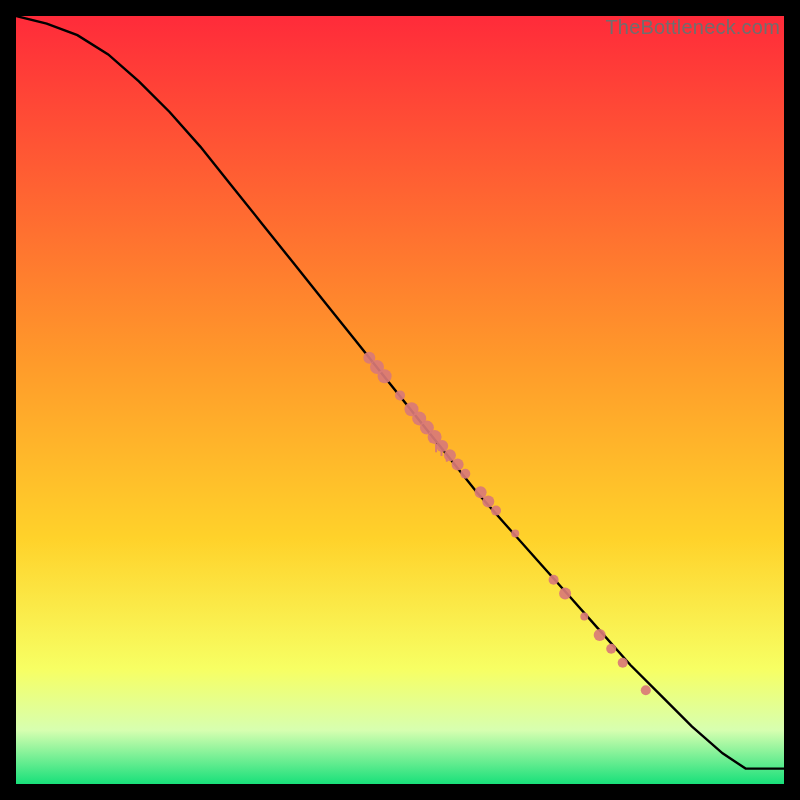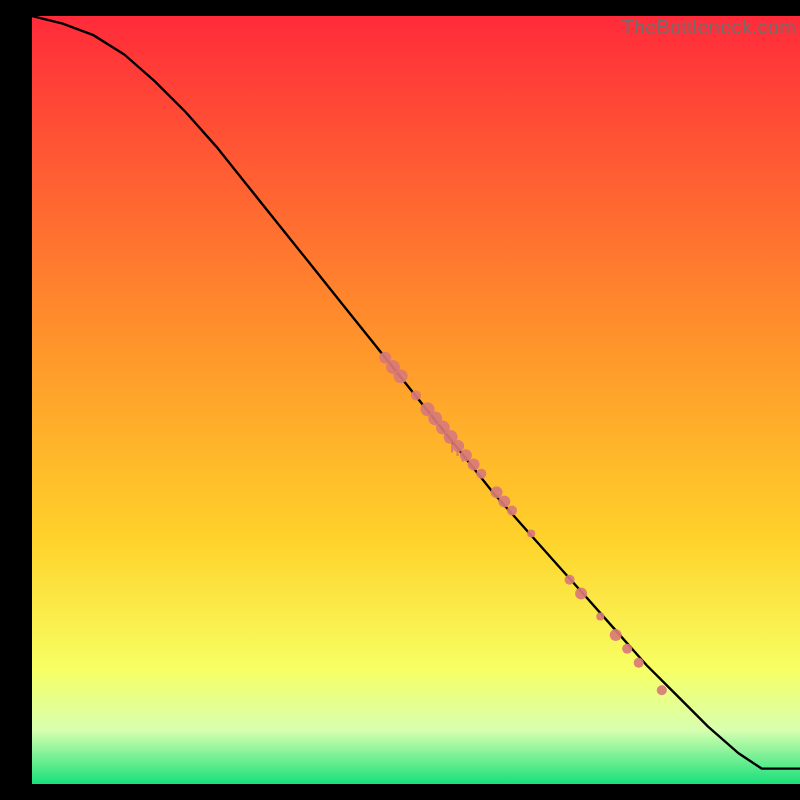--- a/index.html
+++ b/index.html
@@ -6,21 +6,21 @@
     margin: 0;
     padding: 0;
     width: 800px;
     height: 800px;
     background: #000;
     overflow: hidden;
     font-family: Arial, Helvetica, sans-serif;
   }
   .frame {
     position: absolute;
-    left: 32px;
+    left: 16px;
     top: 16px;
     width: 768px;
     height: 688px;
     background: #000;
   }
   .plot {
     position: absolute;
     left: 0;
     top: 0;
     width: 768px;

